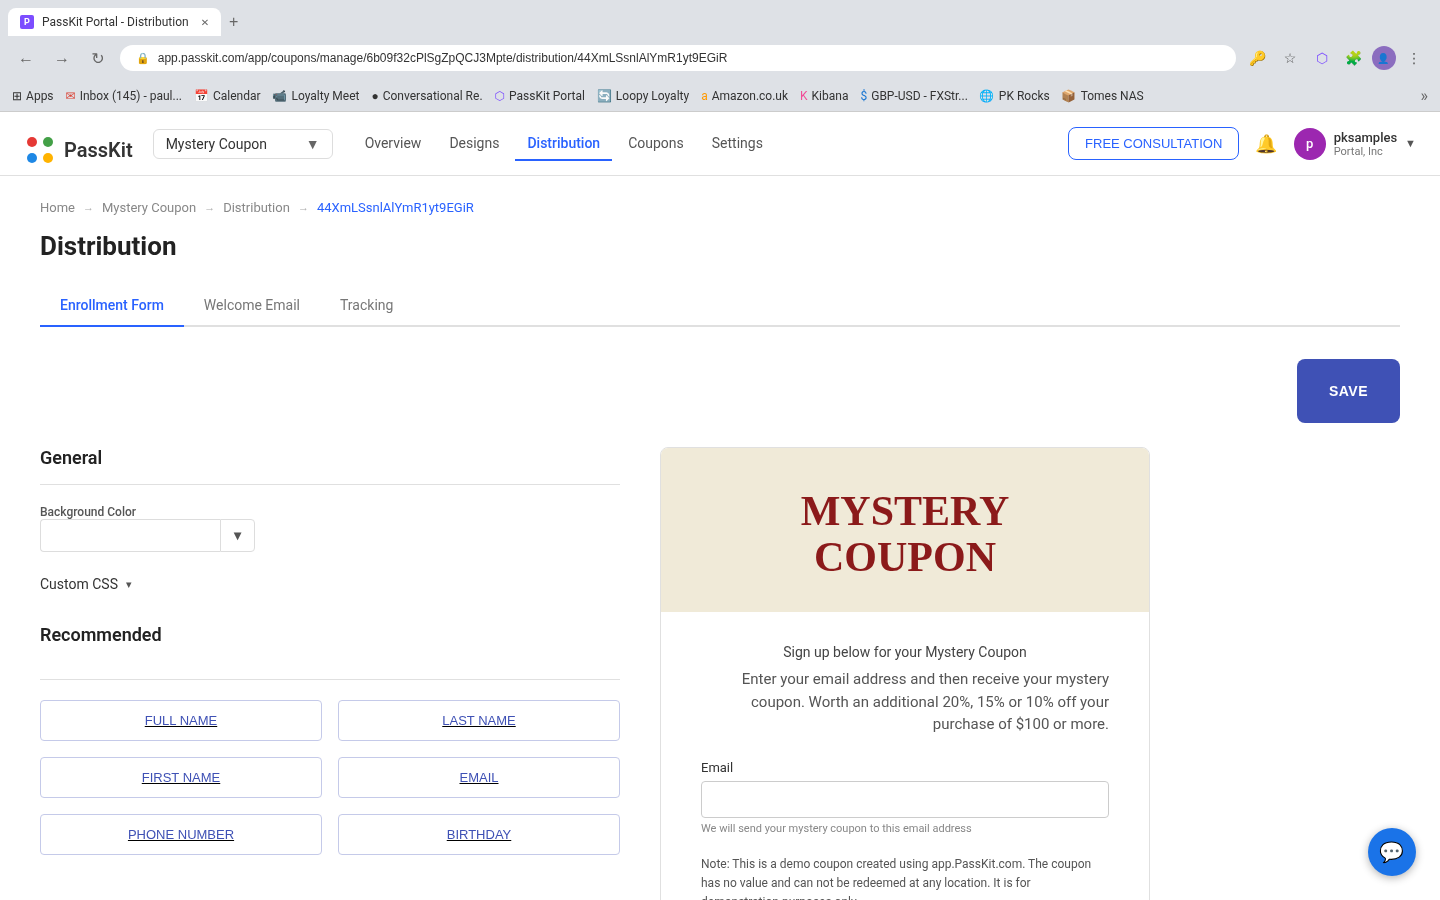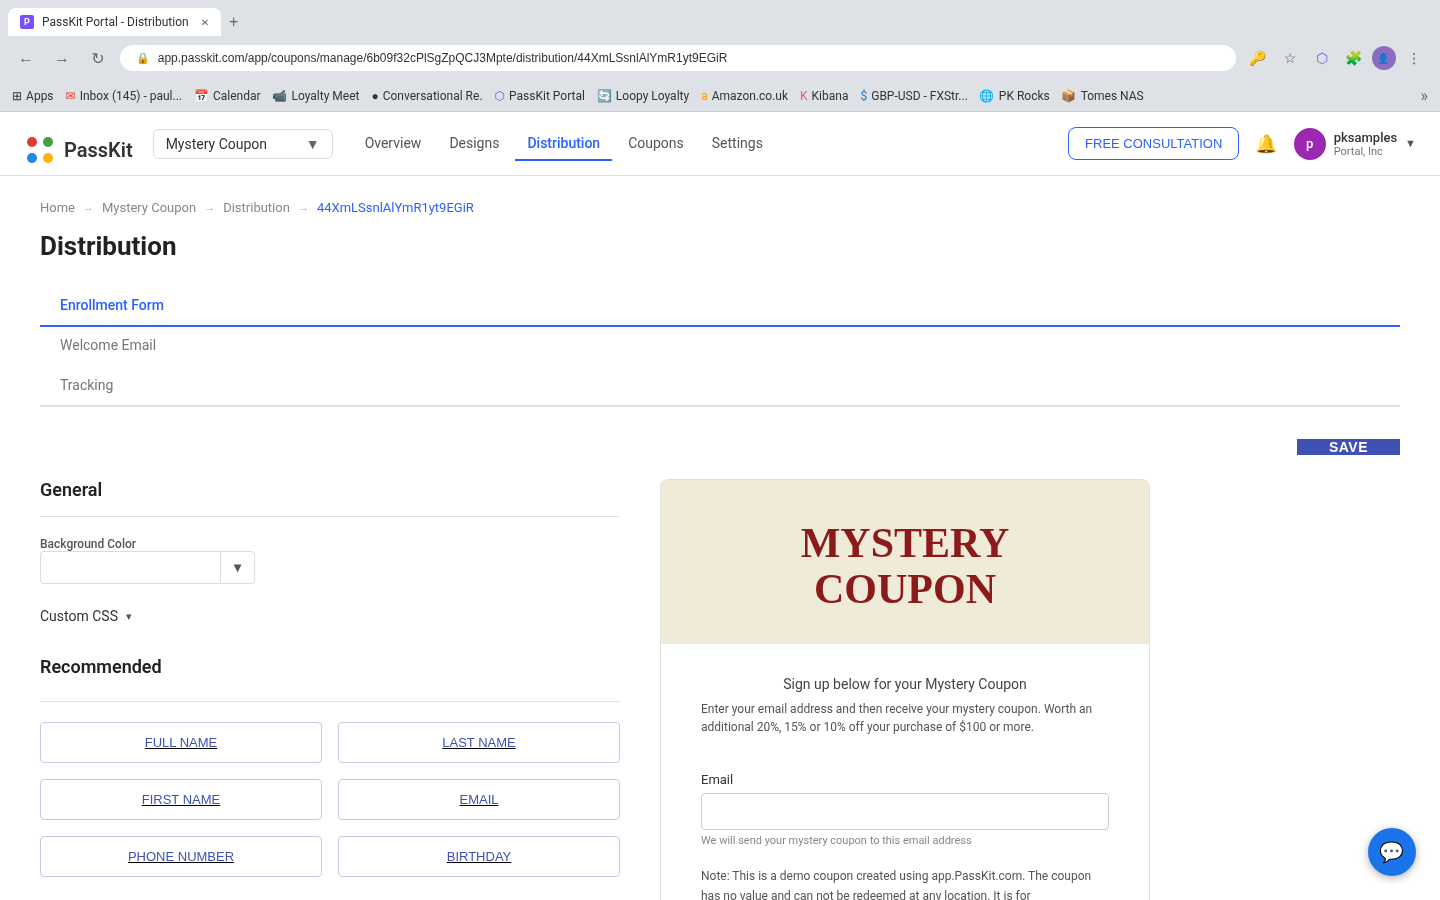--- a/index.html
+++ b/index.html
@@ -56,61 +56,61 @@
     
     .breadcrumb { display: flex; align-items: center; gap: 8px; margin-bottom: 16px; font-size: 13px; color: #888; }
     .breadcrumb-item { color: #888; cursor: pointer; }
     .breadcrumb-item.active-link { color: #2962ff; cursor: pointer; }
     .breadcrumb-arrow { color: #aaa; font-size: 11px; }
 
     
     .page-title { font-size: 26px; font-weight: 700; color: #222; margin-bottom: 24px; }
 
     
-    .tabs { display: flex; gap: 0; border-bottom: 2px solid #e0e0e0; margin-bottom: 32px; flex-direction: column; }
+    .tabs { display: flex; gap: 0; border-bottom: 2px solid #e0e0e0; margin-bottom: 32px; }
     .tab-item { padding: 12px 20px; font-size: 14px; color: #777; cursor: pointer; border-bottom: 2px solid transparent; margin-bottom: -2px; }
     .tab-item.active { color: #2962ff; border-bottom: 2px solid #2962ff; font-weight: 500; }
 
     
     .content-layout { display: flex; gap: 40px; }
     .form-panel { flex: 1; max-width: 580px; }
     .preview-panel { flex: 0 0 490px; }
 
     
     .save-btn-row { display: flex; justify-content: flex-end; margin-bottom: 24px; }
-    .save-btn { background: #3f51b5; color: white; border: none; border-radius: 0; padding: 0 32px; font-size: 14px; font-weight: 600; cursor: pointer; letter-spacing: 0.5px; }
+    .save-btn { background: #3f51b5; color: white; border: none; border-radius: 8px; padding: 24px 32px; font-size: 14px; font-weight: 600; cursor: pointer; letter-spacing: 0.5px; }
 
     
     .section-title { font-size: 18px; font-weight: 600; color: #222; margin-bottom: 16px; }
     .section-divider { border: none; border-top: 1px solid #e0e0e0; margin-bottom: 20px; }
 
     .form-field { margin-bottom: 16px; }
     .field-label { font-size: 12px; color: #555; font-weight: 500; }
 
     .color-input-row { display: flex; align-items: center; gap: 0; }
     .color-input { border: 1px solid #ddd; border-right: none; border-radius: 4px 0 0 4px; padding: 8px 12px; font-size: 13px; width: 180px; background: #fff; outline: none; }
     .color-dropdown-btn { border: 1px solid #ddd; border-radius: 0 4px 4px 0; background: #fff; padding: 8px 10px; cursor: pointer; color: #555; }
 
     .custom-css-toggle { display: flex; align-items: center; gap: 8px; cursor: pointer; font-size: 14px; color: #333; padding: 8px 0; }
     .chevron-down { color: #555; font-size: 11px; }
 
-    .recommended-title { font-size: 18px; font-weight: 600; color: #222; margin: 24px 0 24px; }
+    .recommended-title { font-size: 18px; font-weight: 600; color: #222; margin: 24px 0 34px; }
 
     .field-buttons-grid { display: grid; grid-template-columns: 1fr 1fr; gap: 16px; text-decoration: underline; }
     .field-btn { border: 1px solid #c5cae9; border-radius: 4px; padding: 12px 16px; font-size: 13px; font-weight: 500; color: #3f51b5; background: #fff; cursor: pointer; text-align: center; }
 
     
     .preview-card { border: 1px solid #e0e0e0; border-radius: 8px; overflow: hidden; background: #fff; }
     .preview-header { background: #f0ead8; padding: 40px 20px 32px; text-align: center; }
     .preview-title-mystery { font-size: 42px; font-weight: 900; color: #8b1a1a; font-family: Georgia, serif; line-height: 1.1; text-transform: uppercase; }
     .preview-title-coupon { font-size: 42px; font-weight: 900; color: #8b1a1a; font-family: Georgia, serif; line-height: 1.1; text-transform: uppercase; }
 
     .preview-body { padding: 32px 40px; }
     .preview-tagline { text-align: center; font-size: 14px; color: #444; margin-bottom: 8px; }
-    .preview-desc { text-align: left; font-size: 12px; color: #555; margin-bottom: 36px; line-height: 1.5; }
+    .preview-desc { text-align: right; font-size: 15px; color: #555; margin-bottom: 24px; line-height: 1.5; }
     .preview-email-label { font-size: 13px; color: #333; margin-bottom: 6px; }
     .preview-email-input { width: 100%; border: 1px solid #ccc; border-radius: 4px; padding: 10px 12px; font-size: 13px; margin-bottom: 4px; outline: none; }
     .preview-email-hint { font-size: 11px; color: #888; margin-bottom: 20px; }
     .preview-note { font-size: 12px; color: #555; line-height: 1.6; margin-top: 16px; }
 
     
     .chat-bubble { position: fixed; bottom: 24px; right: 24px; width: 48px; height: 48px; background: #1a73e8; border-radius: 50%; display: flex; align-items: center; justify-content: center; cursor: pointer; box-shadow: 0 2px 8px rgba(0,0,0,0.3); z-index: 999; }
     .chat-icon { color: white; font-size: 20px; }
   </style>
 </head>

